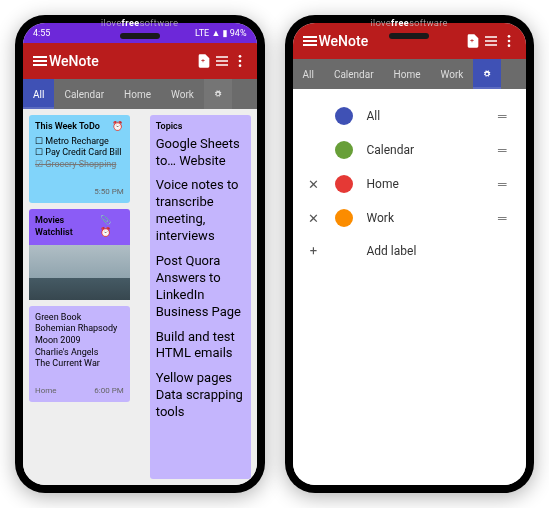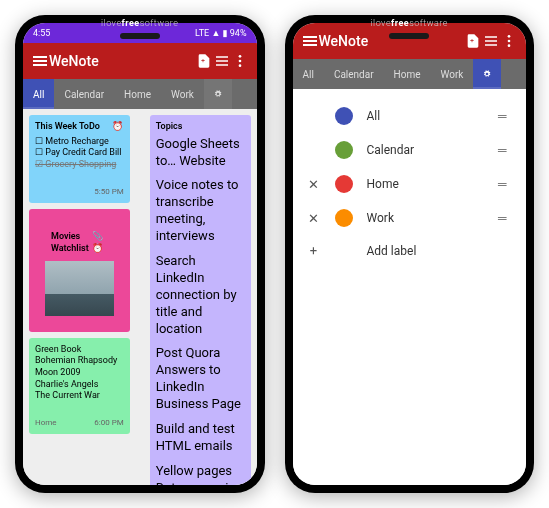--- a/index.html
+++ b/index.html
@@ -20,22 +20,22 @@
 .tab.gear{background:#757575;width:28px}
 .tab.gear.active{background:#3f51b5}
 .tab.active::after{content:"";position:absolute;bottom:0;left:0;right:0;height:2px;background:#5c6bc0}
 .content{flex:1;overflow:hidden;background:#eee}
 .notes-grid{display:flex;gap:20px;padding:6px;height:100%}
 .col{flex:1;display:flex;flex-direction:column;gap:6px}
 .note{border-radius:3px;padding:6px;font-size:9px;line-height:1.3}
 .note-title{font-weight:600;font-size:9px;margin-bottom:3px;display:flex;align-items:center;justify-content:space-between}
 .note-blue{background:#81d4fa}
 .note-yellow{background:#c4b5fd;flex:1}
-.note-gray{background:#86efac}
-.note-img{background:#ec4899;padding:16px}
+.note-gray{background:#c4b5fd}
+.note-img{background:#8b5cf6;padding:0}
 .note-img .note-title{padding:6px 6px 3px}
 .imgph{height:55px;background:linear-gradient(180deg,#b0bec5 0%,#90a4ae 60%,#455a64 60%,#37474f 100%);position:relative}
 .note-footer{display:flex;justify-content:space-between;font-size:8px;color:#666;margin-top:16px}
 .strike{text-decoration:line-through;color:#777}
 .yellow-item{margin-bottom:8px;font-size:13px}
 .labels-list{background:#fff;height:100%;padding:10px 0}
 .label-row{display:flex;align-items:center;padding:8px 14px;gap:14px}
 .label-x{width:14px;font-size:13px;color:#555;text-align:center}
 .label-dot{width:18px;height:18px;border-radius:50%}
 .label-text{flex:1;font-size:12px;color:#333}
@@ -128,21 +128,20 @@
               </div>
           </div>
         </div>
         <div class="col">
           <div class="note note-yellow">
             <div class="note-title">
                 <span>Topics</span>
               </div>
             <div class="yellow-item">Google Sheets to… Website</div>
             <div class="yellow-item">Voice notes to transcribe meeting, interviews</div>
-            <div class="yellow-item">Search LinkedIn connection by title and location</div>
             <div class="yellow-item">Post Quora Answers to LinkedIn Business Page</div>
             <div class="yellow-item">Build and test HTML emails</div>
             <div class="yellow-item">Yellow pages Data scrapping tools</div>
           </div>
         </div>
       </div>
     </div>
   </div>
 </div>
 

